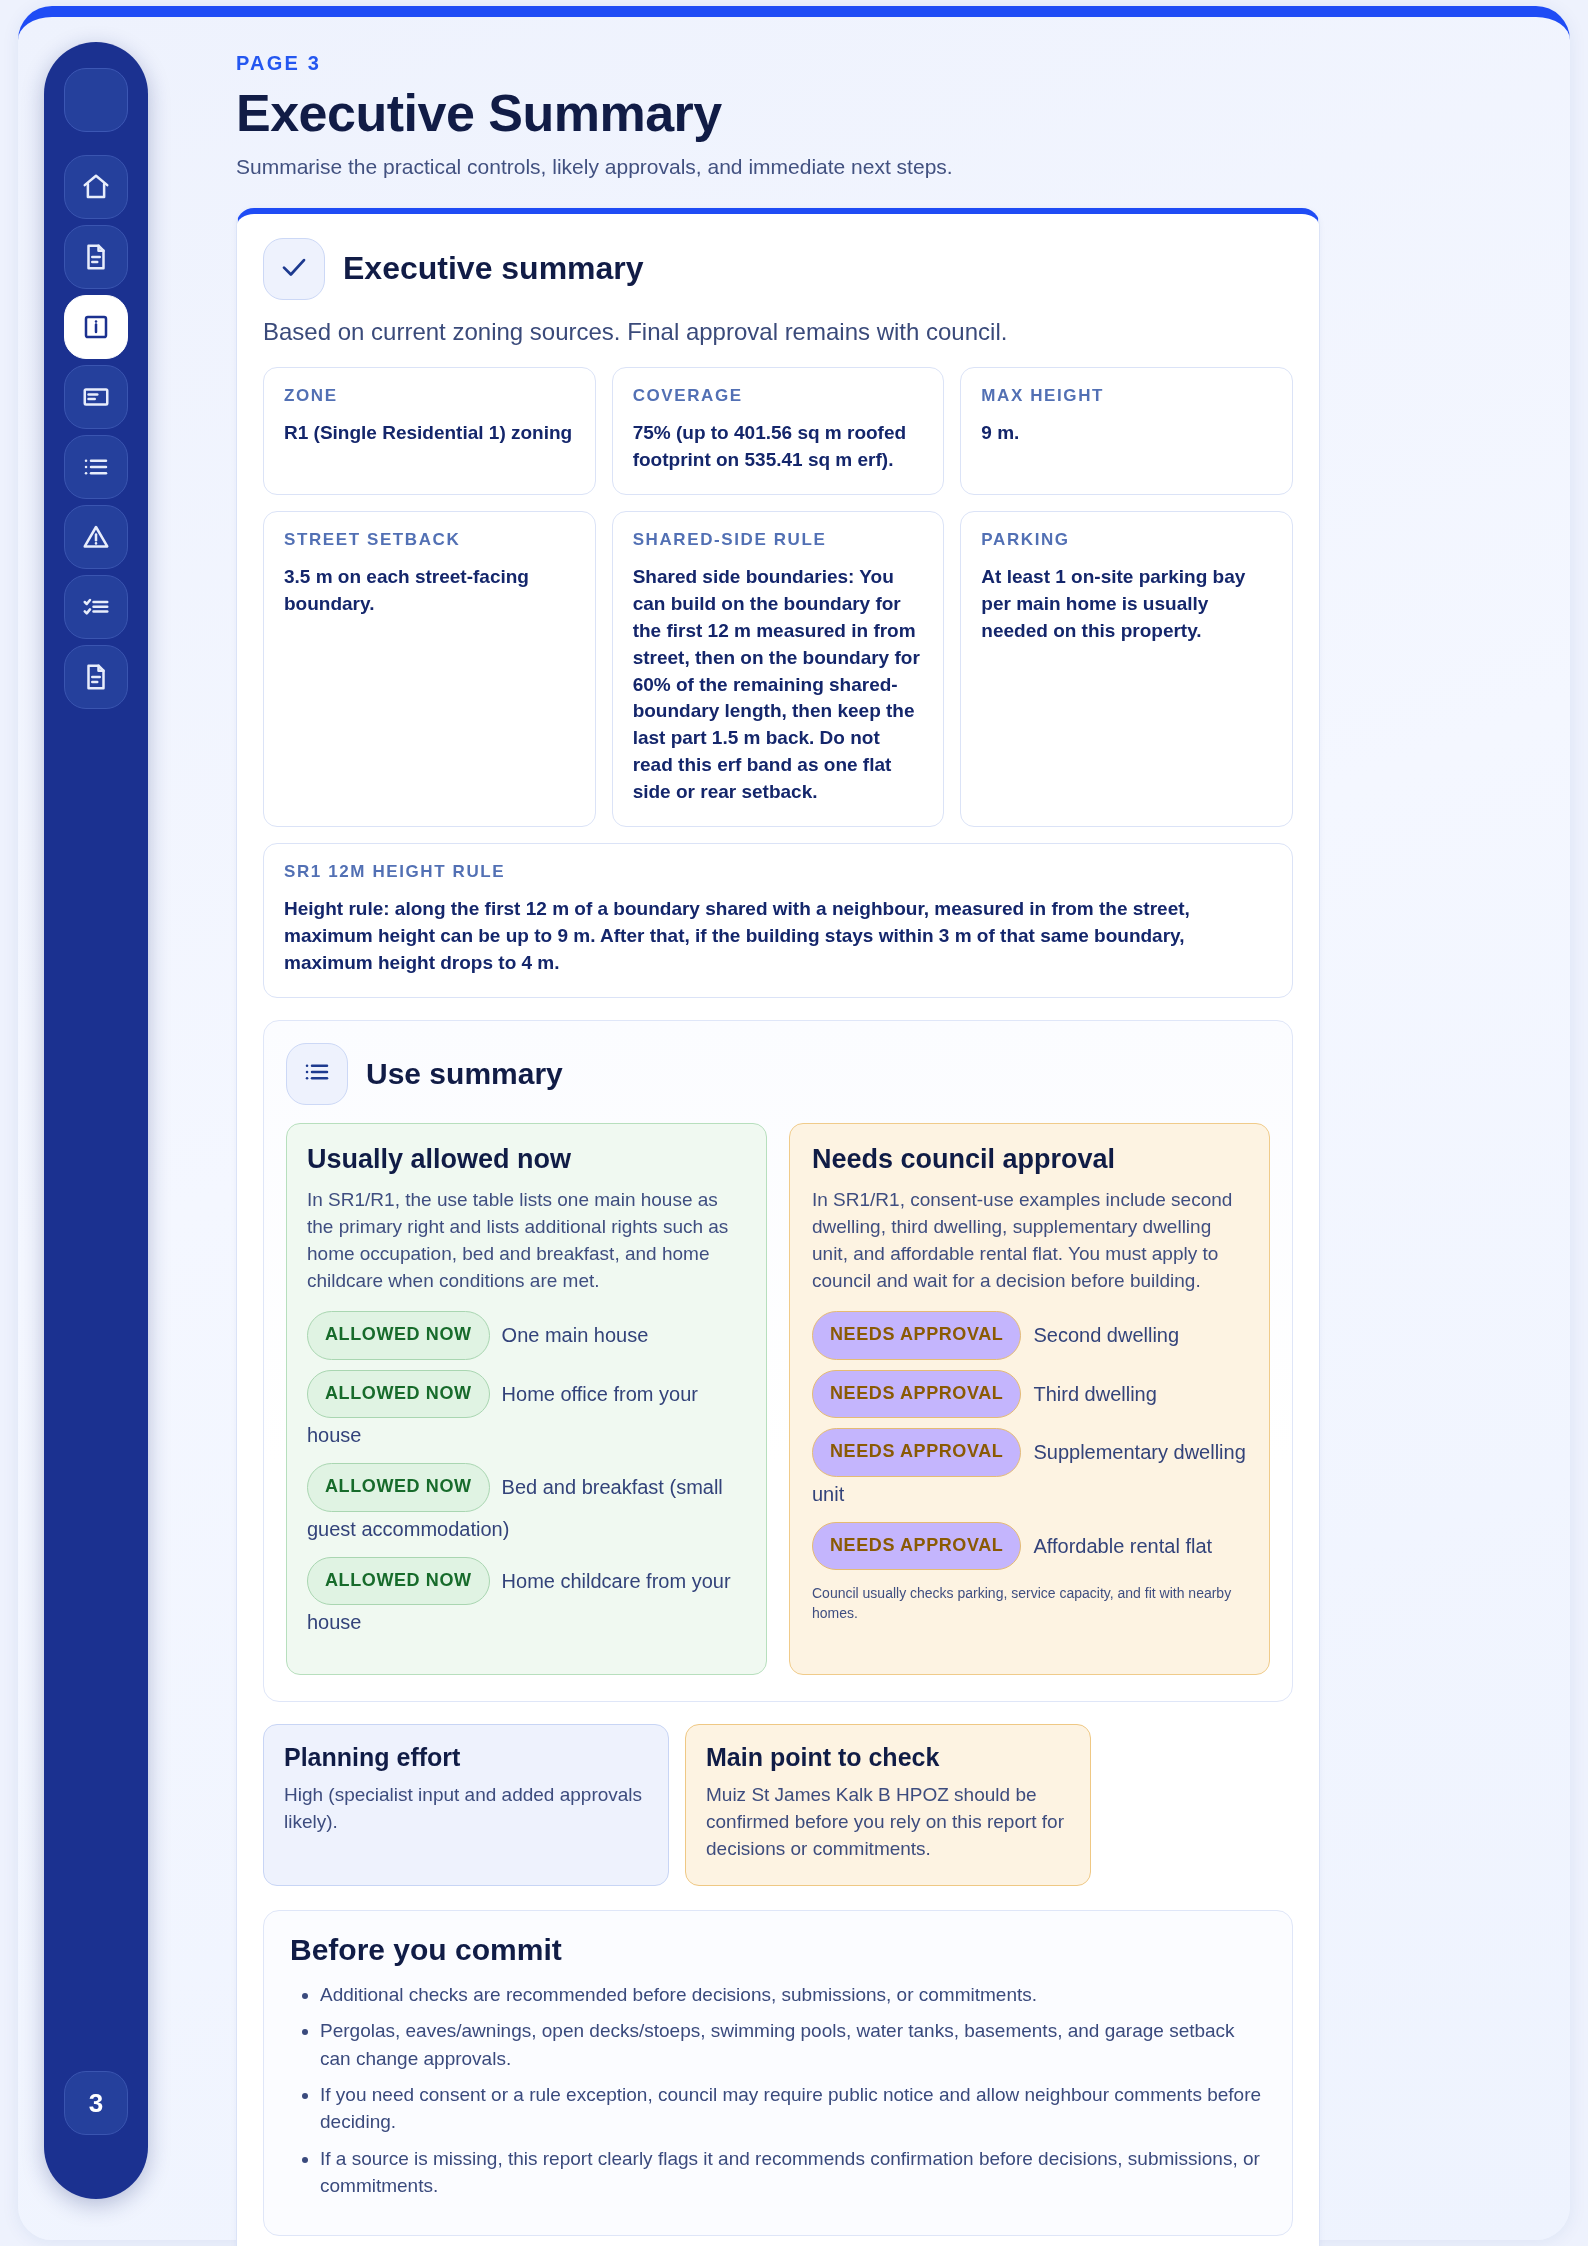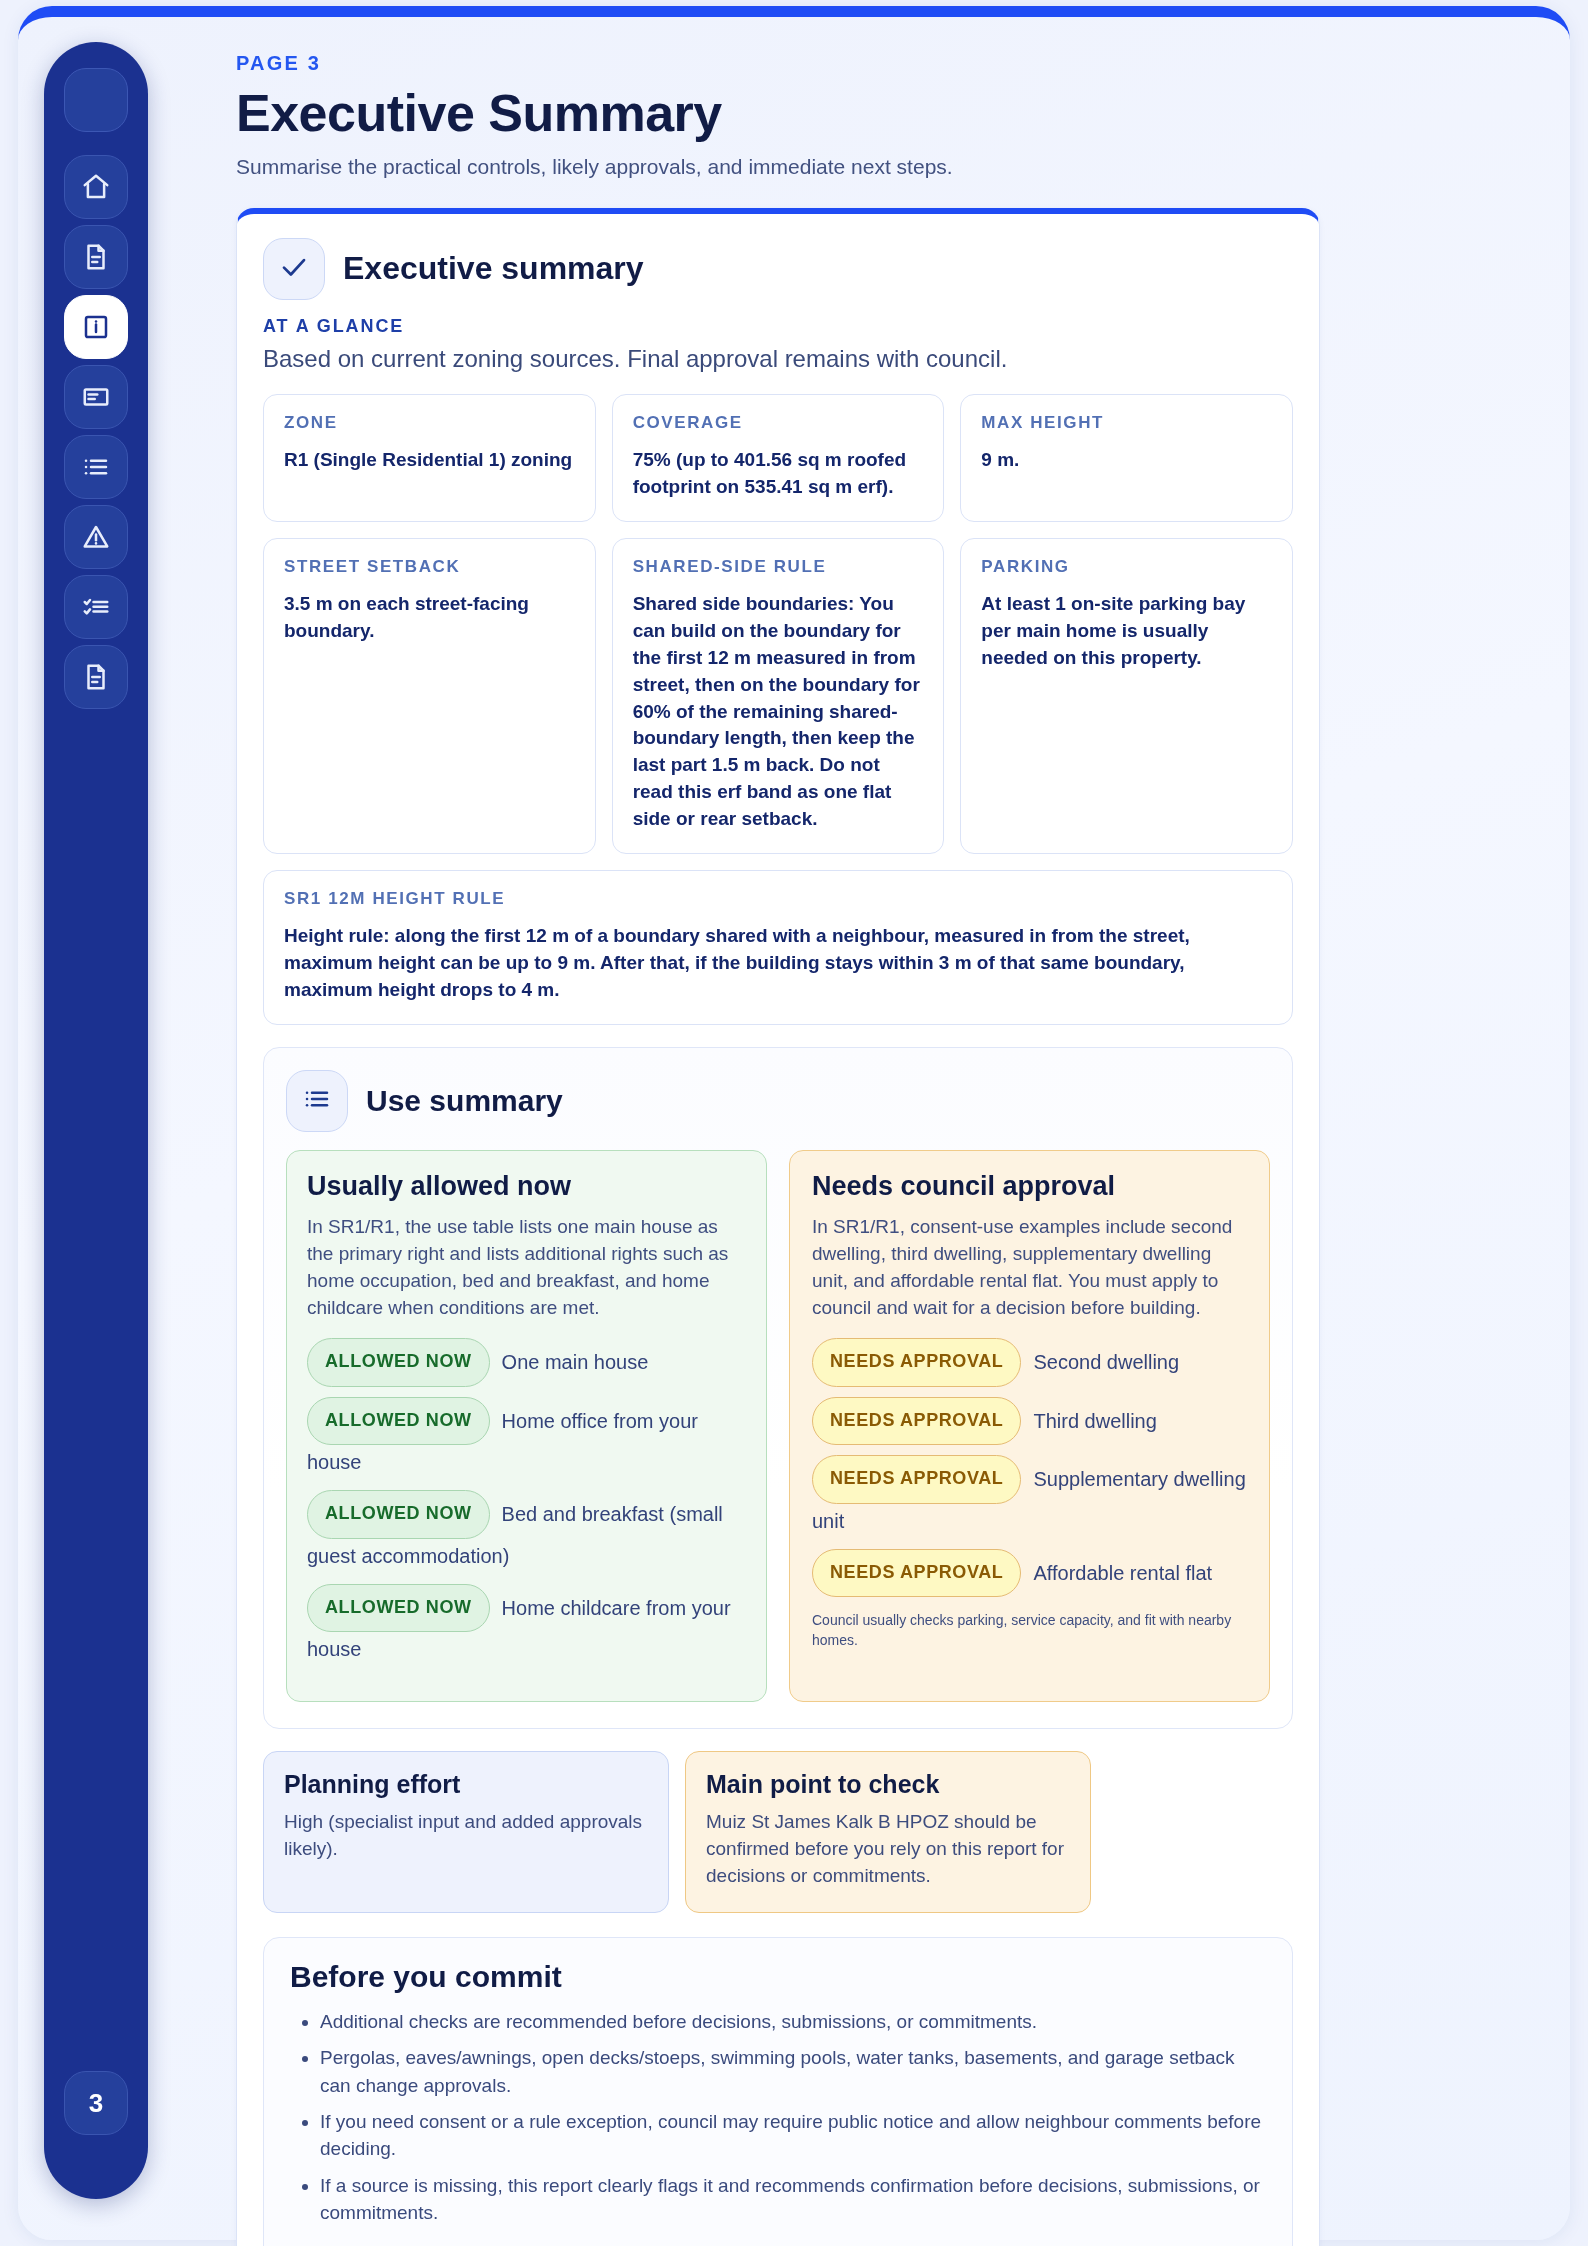--- a/index.html
+++ b/index.html
@@ -261,21 +261,21 @@
     letter-spacing: 0.6px;
     margin-right: 12px;
     vertical-align: middle;
   }
   .chip.green {
     background: #e0f3e3;
     border: 1px solid #a9d6b1;
     color: #176b2b;
   }
   .chip.amber {
-    background: #fef9c3;
+    background: #c4b5fd;
     border: 1px solid #e5bb74;
     color: #8a5a04;
   }
   .chip-text {
     color: #33437a;
     font-size: 20px;
     vertical-align: middle;
   }
   .panel p.note {
     color: #3f4e80;
@@ -478,21 +478,20 @@
         <div class="round-icon">
           <span>
             <svg width="30" height="30" viewBox="0 0 24 24" fill="none" stroke-width="2.2" stroke-linecap="round" stroke-linejoin="round">
                 <polyline points="4,12.5 9.5,18 20,6.5"></polyline>
               </svg>
           </span>
         </div>
         <h2>Executive summary</h2>
       </div>
 
-      <div class="sec-label">AT A GLANCE</div>
       <p class="sec-lead">Based on current zoning sources. Final approval remains with council.</p>
 
       <div class="fact-grid">
         <div class="fact">
           <div class="fact-label">ZONE</div>
           <div class="fact-value">R1 (Single Residential 1) zoning</div>
         </div>
         <div class="fact">
           <div class="fact-label">COVERAGE</div>
           <div class="fact-value">75% (up to 401.56 sq m roofed footprint on 535.41 sq m erf).</div>

